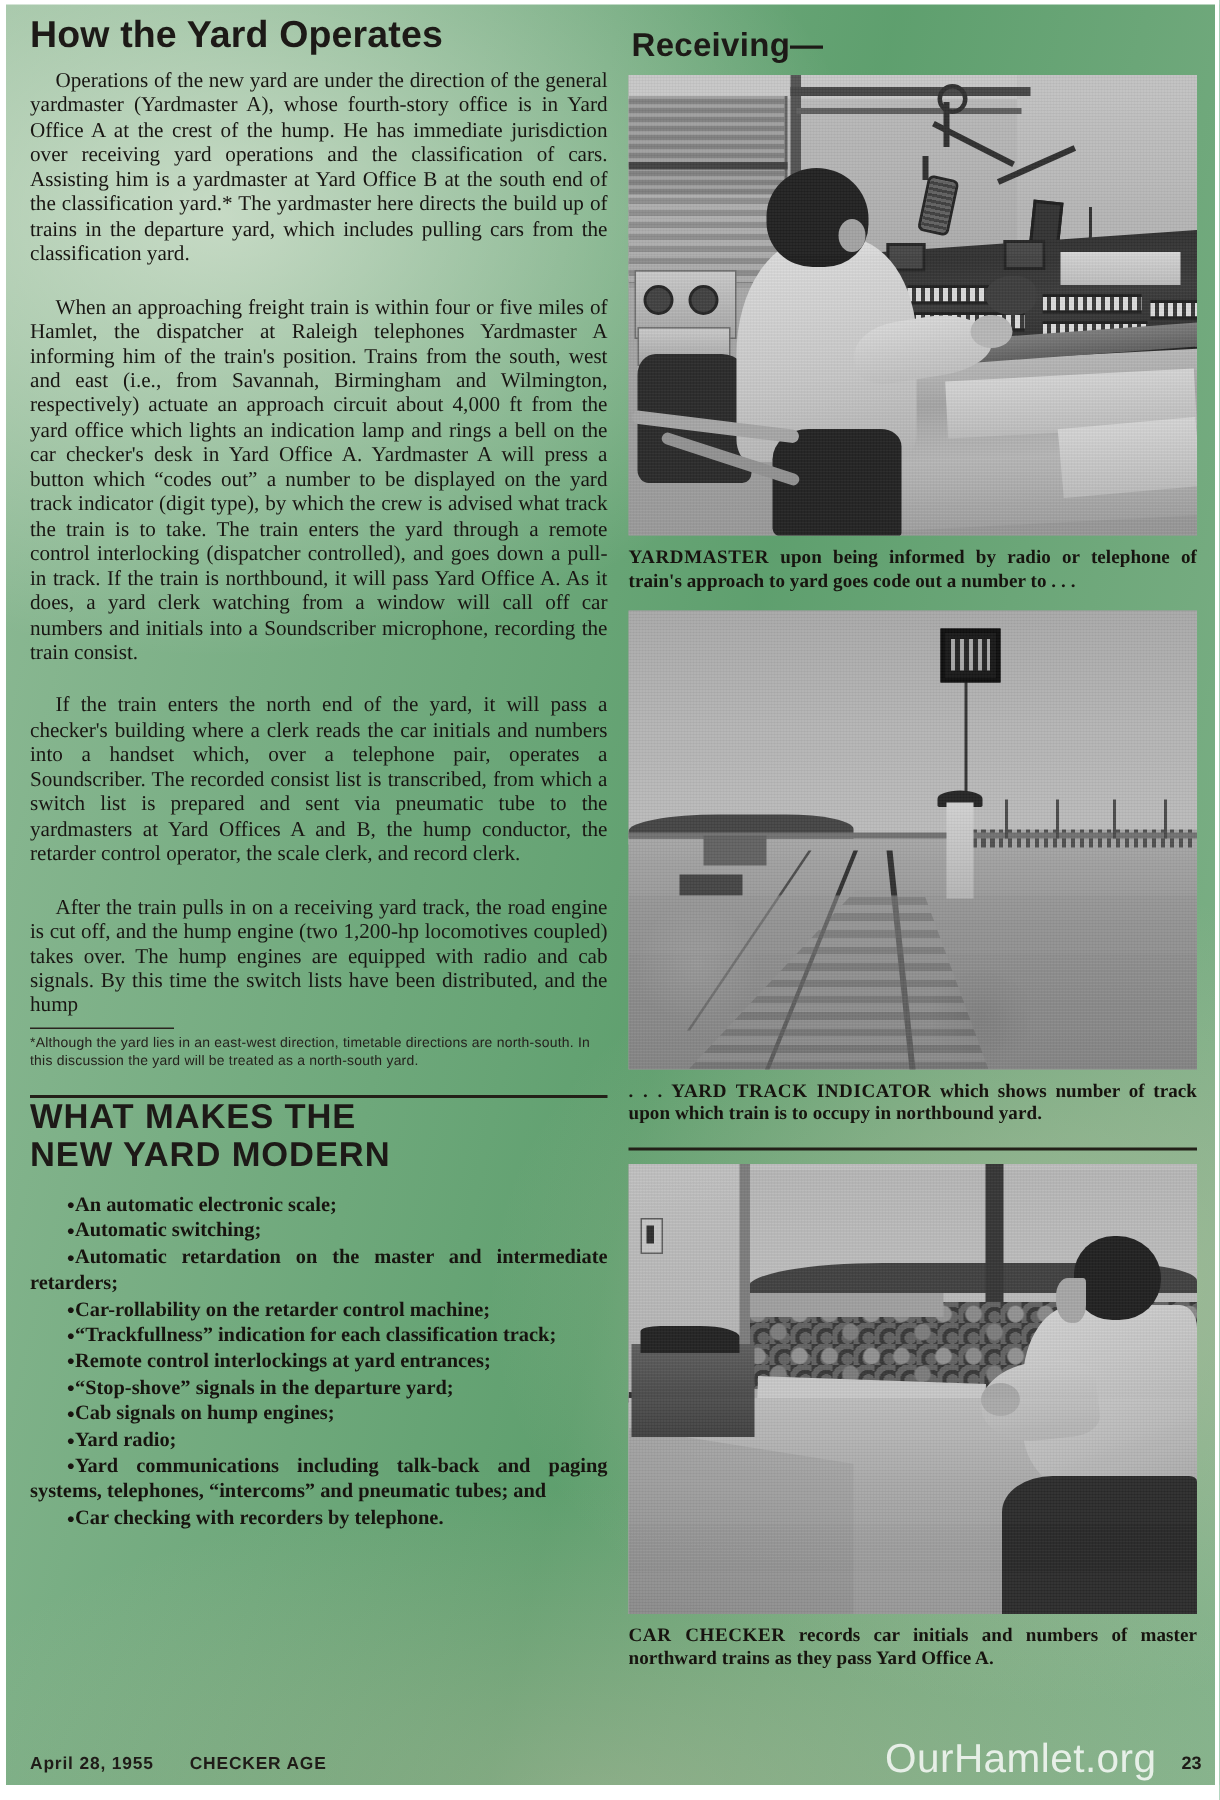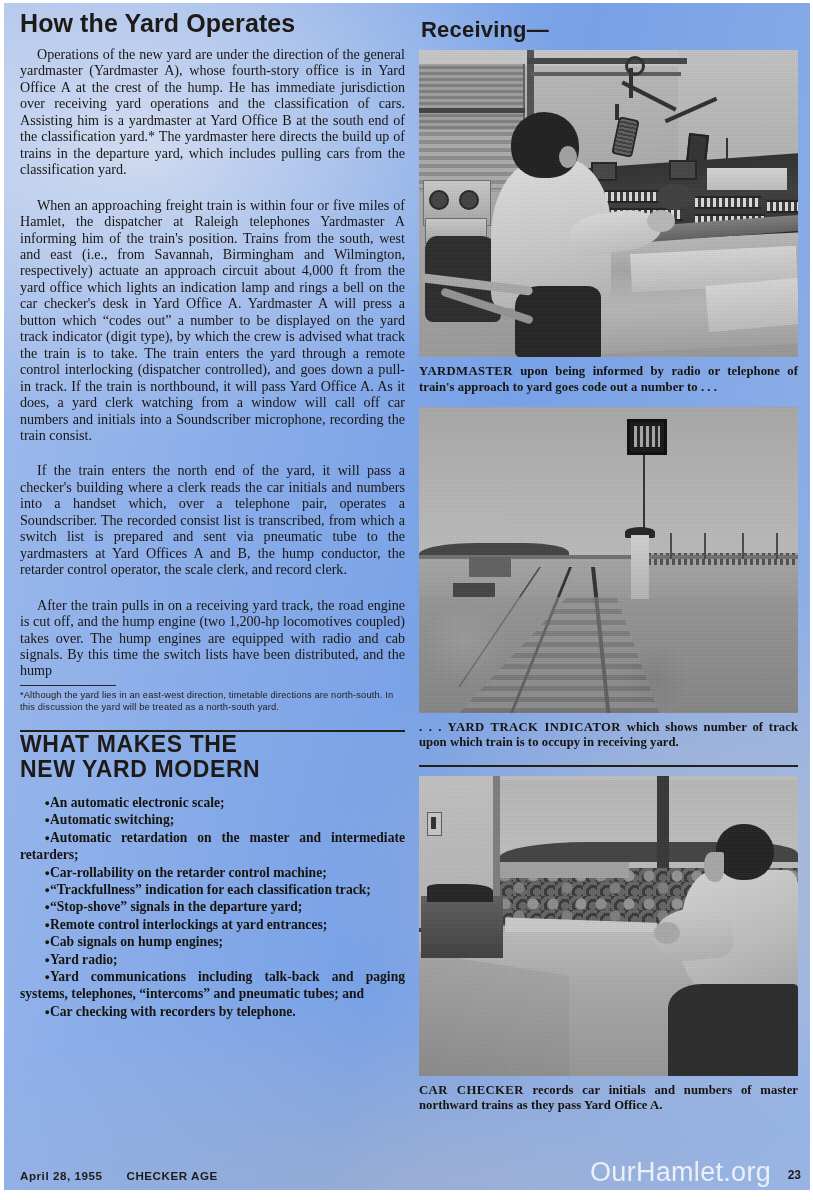--- a/index.html
+++ b/index.html
@@ -13,21 +13,21 @@
     height: 1200px;
     overflow: hidden;
     font-family: "Liberation Serif", serif;
   }
 
   
   #page {
     position: relative;
     width: 813px;
     height: 1200px;
-    background: #3b82f6;
+    background: #15803d;
     overflow: hidden;
   }
   
   #page::before {
     content: "";
     position: absolute;
     inset: 0;
     background:
       radial-gradient(ellipse 620px 420px at 18% 12%, rgba(255,250,244,.55), rgba(255,250,244,0) 70%),
       radial-gradient(ellipse 520px 380px at 86% 72%, rgba(222,204,186,.40), rgba(222,204,186,0) 72%),
@@ -628,22 +628,22 @@
         <h2 class="sidebar-title">
           <span>WHAT MAKES THE</span><br>
           <span>NEW YARD MODERN</span>
         </h2>
         <ul class="features">
           <li><span class="bullet"></span><span>An automatic electronic scale;</span></li>
           <li><span class="bullet"></span><span>Automatic switching;</span></li>
           <li><span class="bullet"></span><span>Automatic retardation on the master and intermediate retarders;</span></li>
           <li><span class="bullet"></span><span>Car-rollability on the retarder control machine;</span></li>
           <li><span class="bullet"></span><span>“Trackfullness” indication for each classification track;</span></li>
+          <li><span class="bullet"></span><span>Remote control interlockings at yard entrances;</span></li>
           <li><span class="bullet"></span><span>“Stop-shove” signals in the departure yard;</span></li>
-          <li><span class="bullet"></span><span>Remote control interlockings at yard entrances;</span></li>
           <li><span class="bullet"></span><span>Cab signals on hump engines;</span></li>
           <li><span class="bullet"></span><span>Yard radio;</span></li>
           <li><span class="bullet"></span><span>Yard communications including talk-back and paging systems, telephones, “intercoms” and pneumatic tubes; and</span></li>
           <li><span class="bullet"></span><span>Car checking with recorders by telephone.</span></li>
         </ul>
       </div>
     </div>
 
     <div class="col-right">
 
@@ -738,21 +738,21 @@
           <div class="p2-sign-stem"></div>
           <div class="p2-sign">
             <div class="p2-sign-face"></div>
           </div>
           <div class="p2-post-cap"></div>
           <div class="p2-post"></div>
 
           <div class="sepia"></div>
           <div class="grain"></div>
         </div>
-        <figcaption class="caption"><span class="lead">. . . YARD TRACK INDICATOR</span><span> which shows number of track upon which train is to occupy in receiving yard.</span></figcaption>
+        <figcaption class="caption"><span class="lead">. . . YARD TRACK INDICATOR</span><span> which shows number of track upon which train is to occupy in northbound yard.</span></figcaption>
       </figure>
 
       <div class="fig-rule"></div>
 
       <figure>
         <div class="photo" id="photo3">
           <div class="p3-wall"></div>
           <div class="p3-view"></div>
           <div class="p3-treeline"></div>
           <div class="p3-logs"></div>

